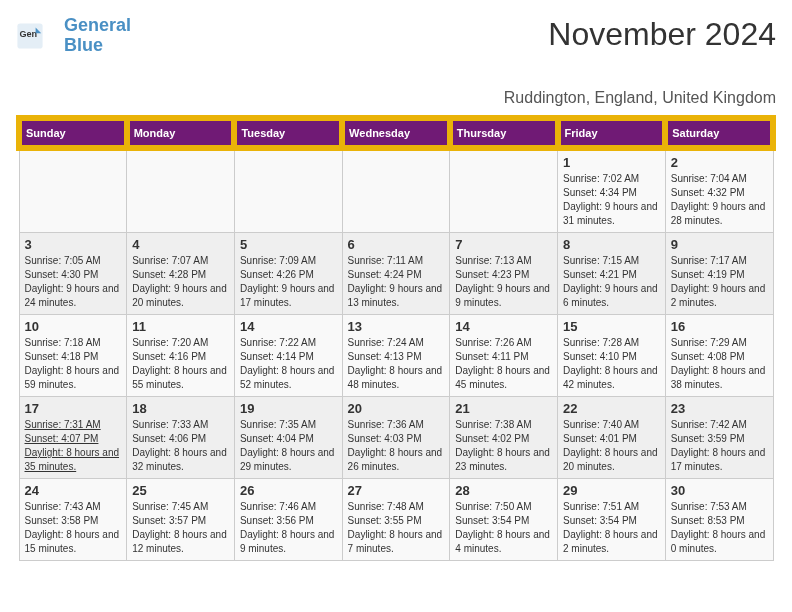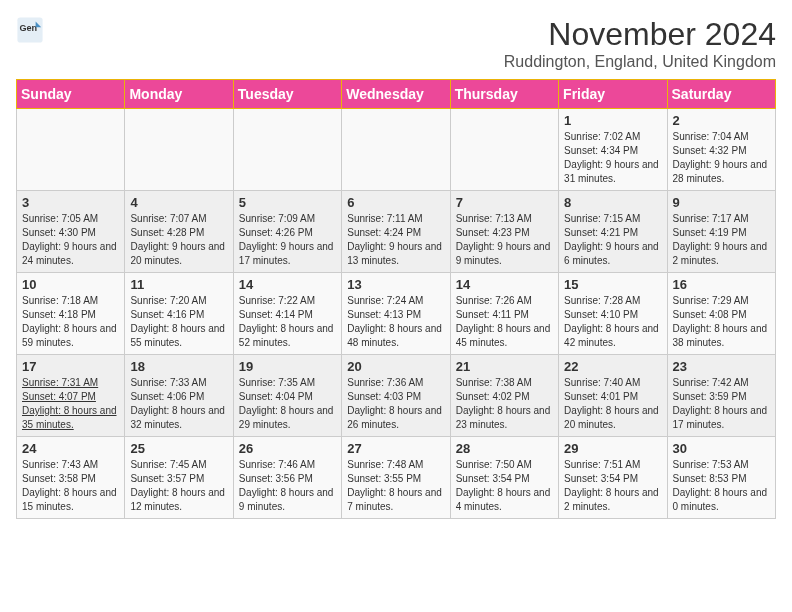--- a/index.html
+++ b/index.html
@@ -38,34 +38,35 @@
       text-align: right;
     }
     .month-title {
       font-size: 32px;
       font-weight: normal;
       color: #333;
     }
     .location-title {
       font-size: 16px;
       color: #555;
+      margin-top: 36px;
     }
     table {
       width: 100%;
       border-collapse: collapse;
       table-layout: fixed;
     }
     thead tr th {
-      background-color: #ec4899;
+      background-color: #701a75;
       color: #fff;
-      font-size: 14px;
+      font-size: 11px;
       font-weight: bold;
       padding: 6px 4px;
       text-align: left;
-      border: 1px solid #eab308;
+      border: 6px solid #eab308;
     }
     tbody tr td {
       vertical-align: top;
       border: 1px solid #ccc;
       padding: 4px 5px;
       font-size: 10.5px;
       color: #333;
       height: 80px;
     }
     tbody tr:nth-child(odd) td {
@@ -89,20 +90,26 @@
 </head>
 <body>
 
 <div class="header-area">
   <div class="logo">
     <svg class="logo-icon" viewBox="0 0 40 40" xmlns="http://www.w3.org/2000/svg">
       <rect x="2" y="2" width="36" height="36" rx="4" fill="#4a90c4" opacity="0.15"></rect>
       <text x="5" y="22" font-size="13" font-weight="bold" fill="#333" font-family="Arial">Gen</text>
       <polygon points="28,8 36,16 28,16" fill="#4a90c4"></polygon>
     </svg>
+    <div>
+      <div class="logo-text">
+        <span>General</span><br>
+        <span style="color:#4a90c4;">Blue</span>
+      </div>
+    </div>
   </div>
   <div class="title-area">
     <div class="month-title">November 2024</div>
     <div class="location-title">Ruddington, England, United Kingdom</div>
   </div>
 </div>
 
 <table>
   <thead>
     <tr>

